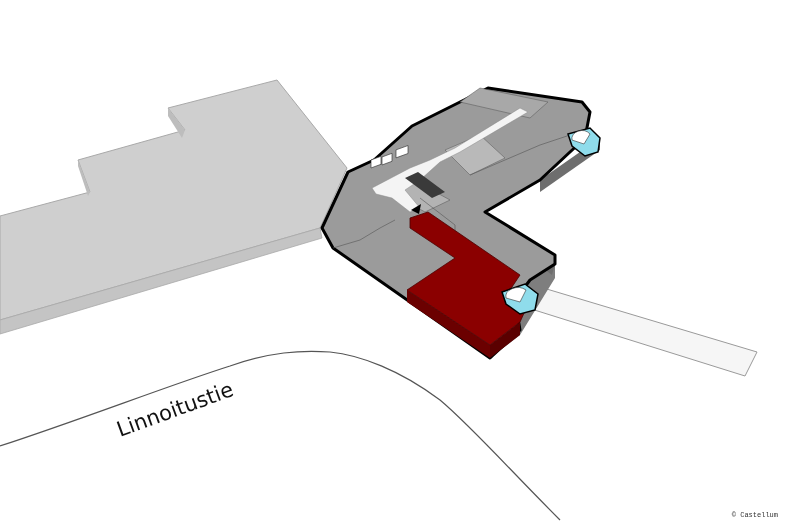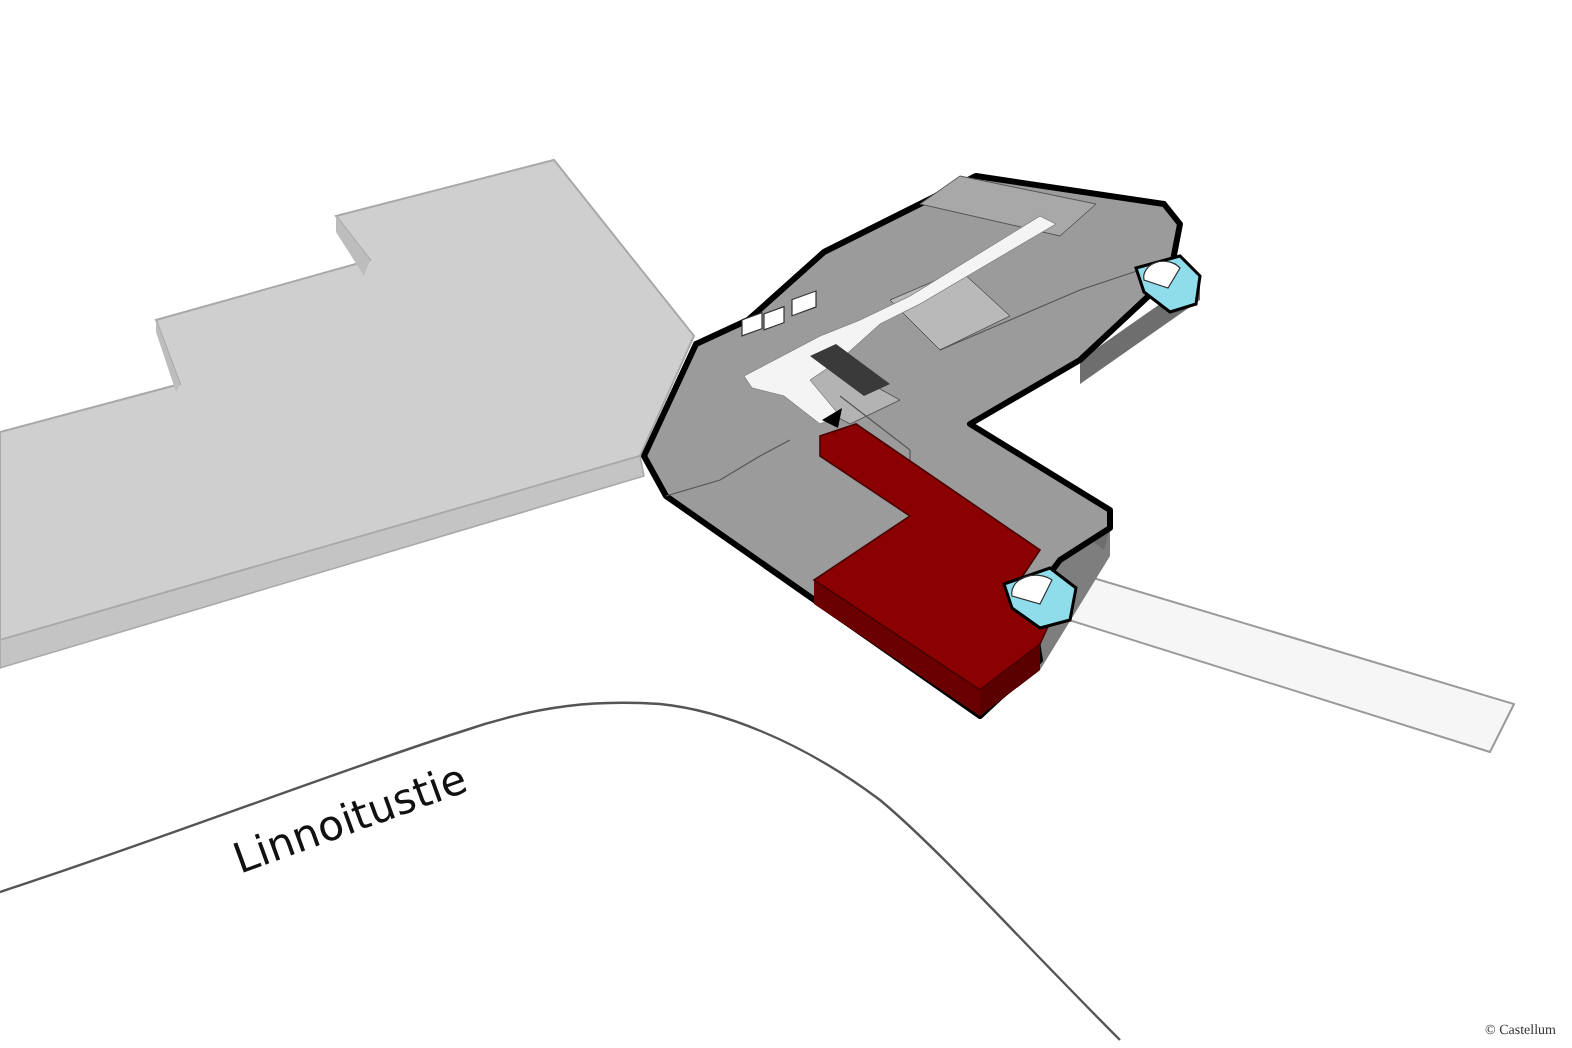--- a/index.html
+++ b/index.html
@@ -1,19 +1,19 @@
 <!DOCTYPE html>
 <html><head>
 <meta charset="utf-8">
 <style>
   html, body { margin: 0; padding: 0; background: #ffffff; }
   body { width: 786px; height: 524px; overflow: hidden; position: relative; font-family: "DejaVu Sans", sans-serif; }
   #scene { position: absolute; left: 0; top: 0; width: 786px; height: 524px; }
   .street-label { font-family: "DejaVu Sans", sans-serif; font-size: 21px; fill: #111111; }
-  .copyright { position: absolute; right: 8px; bottom: 5px; font-size: 7px; color: #333333; font-family: Liberation Serif, serif; }
+  .copyright { position: absolute; right: 8px; bottom: 5px; font-size: 7px; color: #333333; font-family: Liberation Mono, monospace; }
 </style>
 </head>
 <body>
 
 <svg id="scene" viewBox="0 0 786 524" xmlns="http://www.w3.org/2000/svg">
 
   <g>
     <path d="M0,446 C80,420 170,385 230,366 C270,352 300,350 330,352 C360,355 400,370 440,400 C470,425 510,470 560,520" fill="none" stroke="#555555" stroke-width="1.2"></path>
   </g>
 

